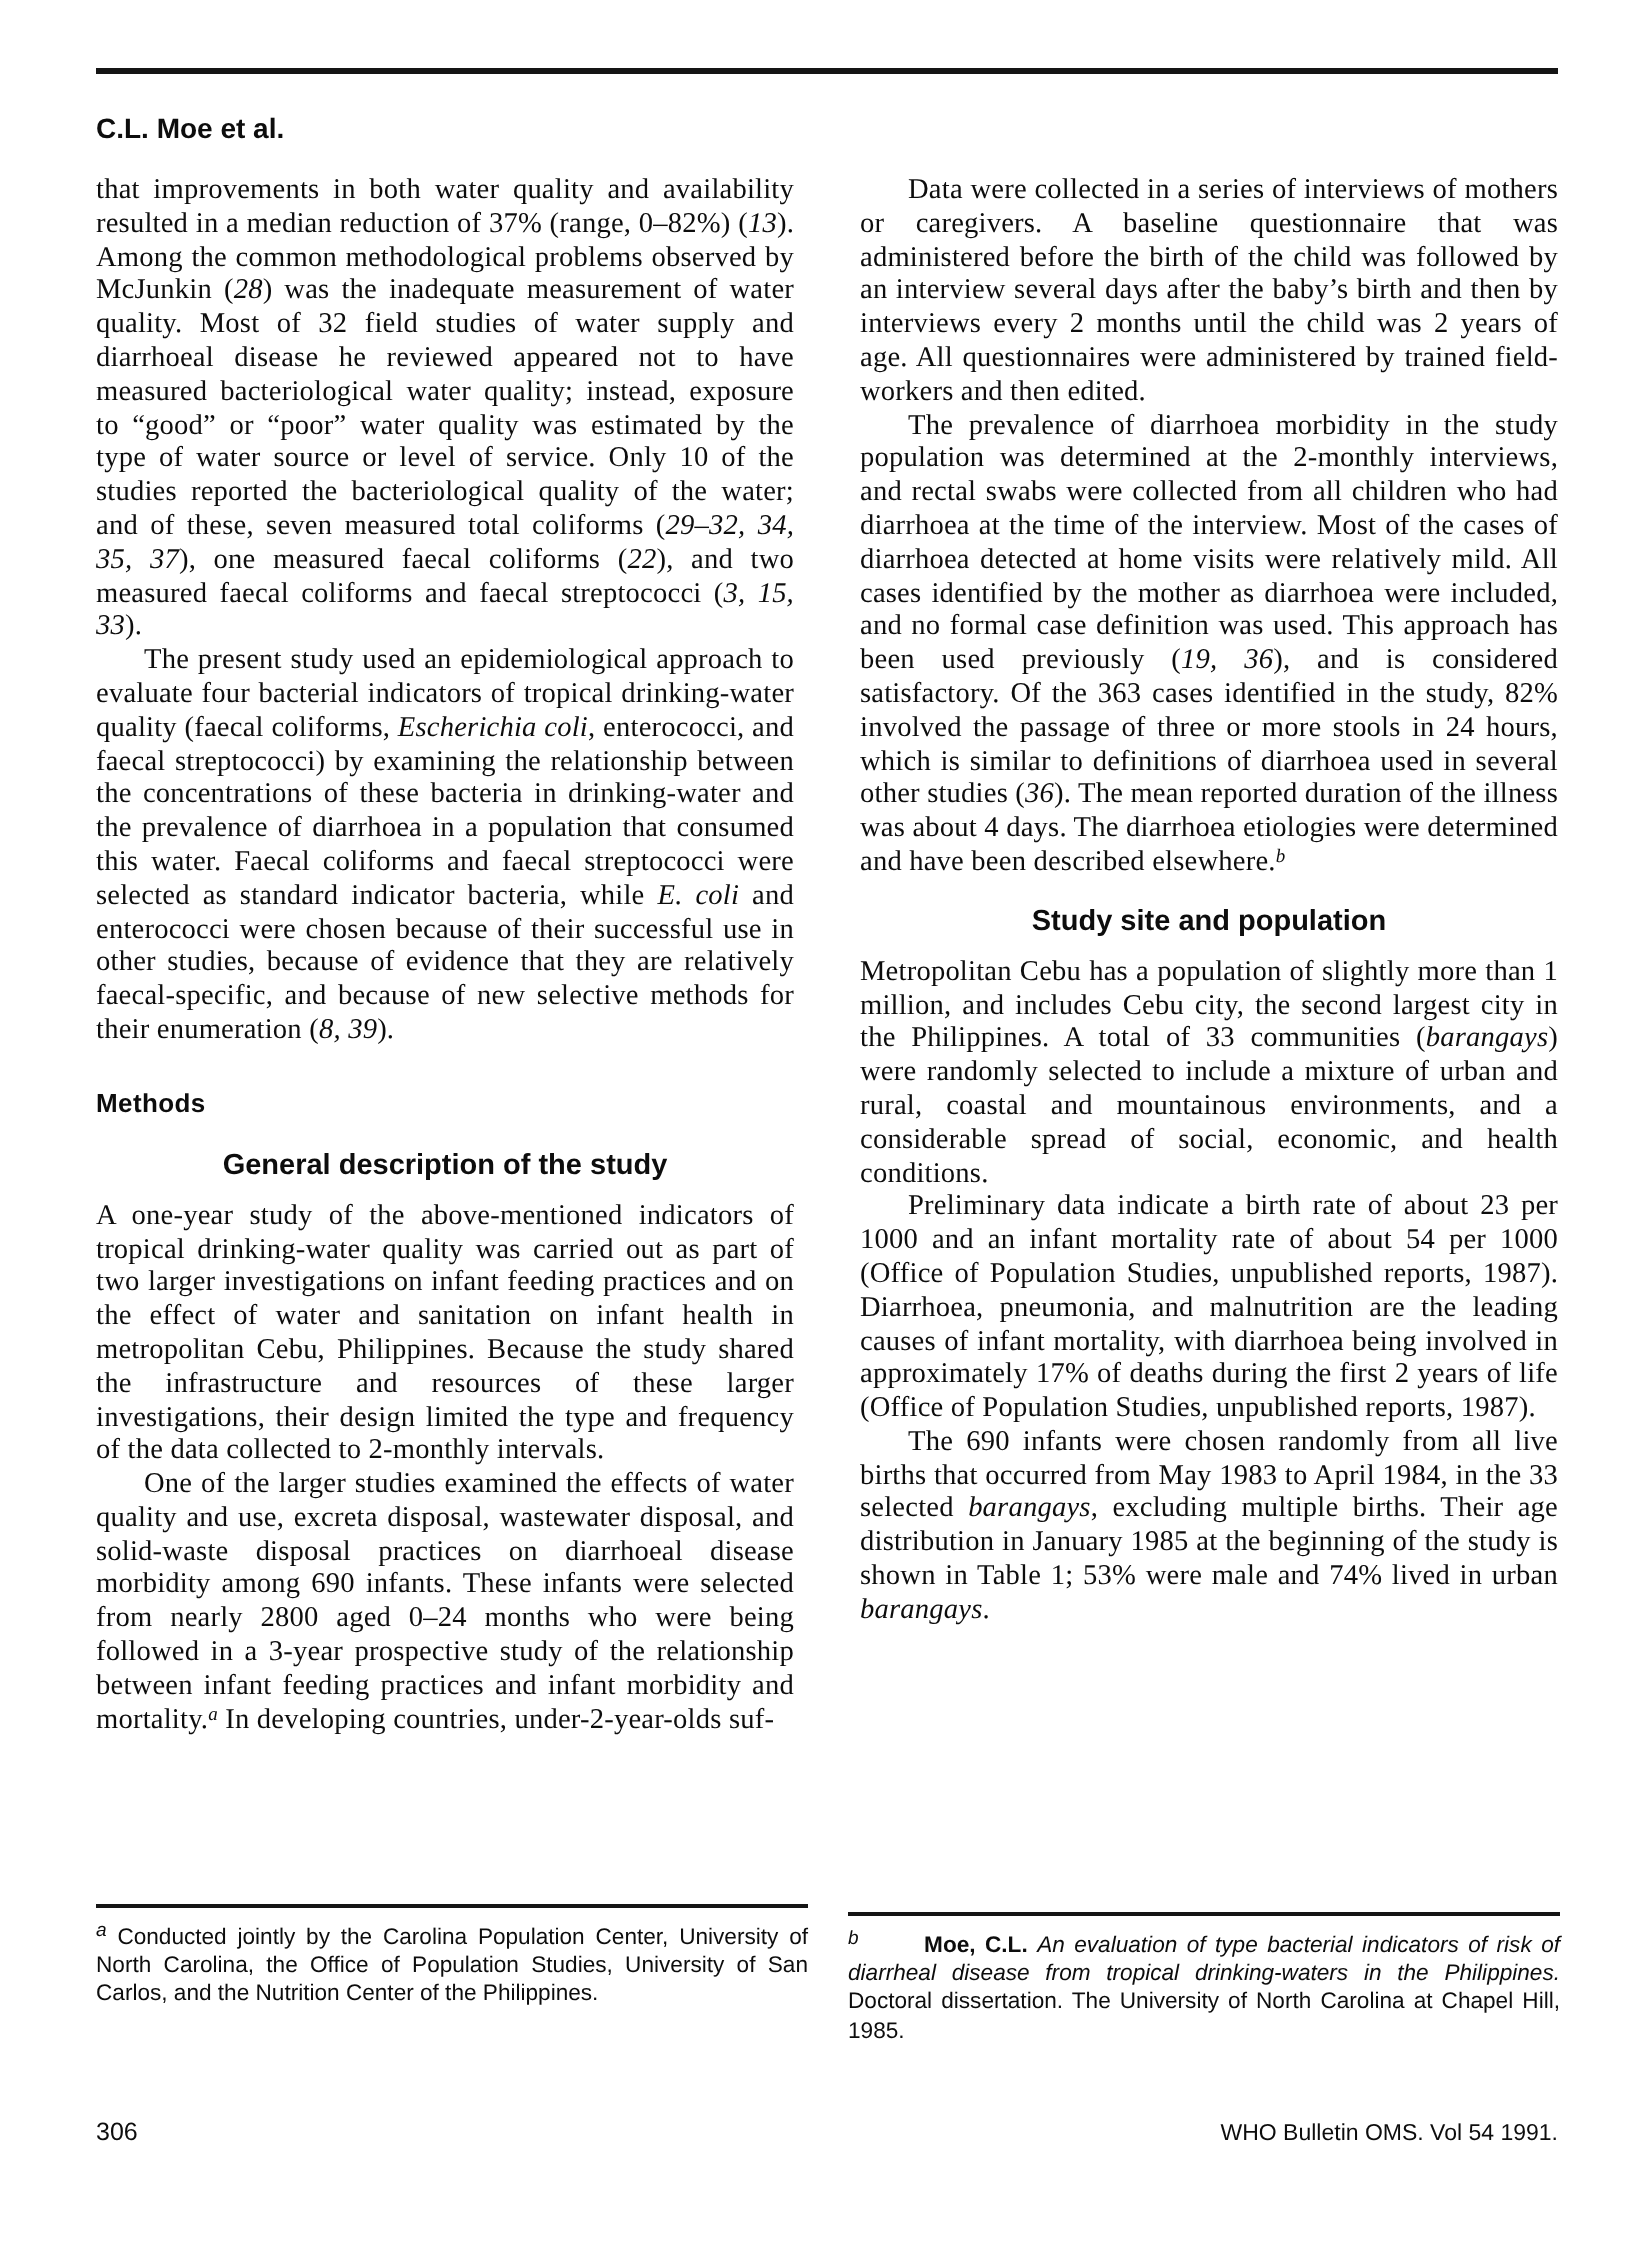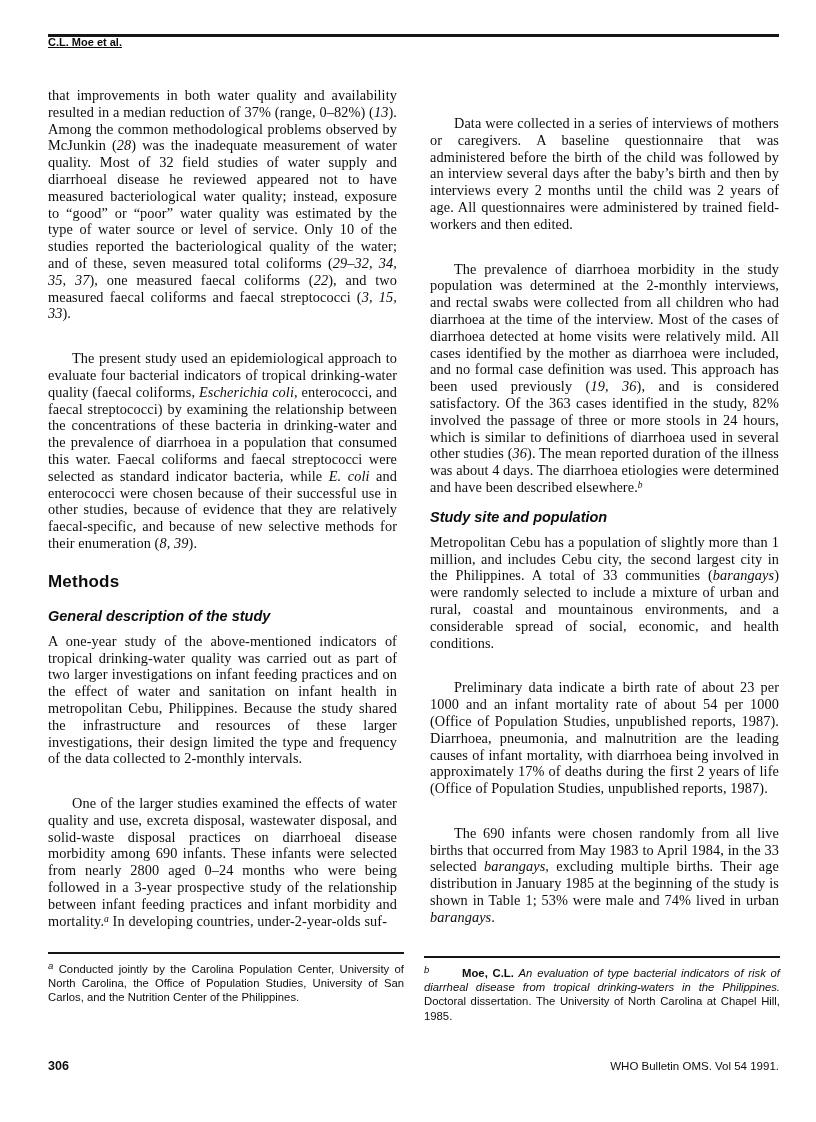--- a/index.html
+++ b/index.html
@@ -2,56 +2,56 @@
 <html><head>
 <meta charset="utf-8">
 <style>
   html,body { margin:0; padding:0; background:#e8e8e8; }
   .page {
     position:relative; width:816px; height:1122px; margin:0 auto;
     background:#ffffff; color:#0d0d0d; overflow:hidden;
   }
   .top-rule { position:absolute; left:48px; top:34px; width:731px; height:2.5px; background:#151515; }
   .running-head {
-    position:absolute; left:48px; top:36px;
-    font-family:"Liberation Sans",sans-serif; font-weight:bold; font-size:11px;text-decoration:underline;
+    position:absolute; left:48px; top:56px;
+    font-family:"Liberation Sans",sans-serif; font-weight:bold; font-size:14px;
   }
   .columns { position:absolute; left:48px; top:87px; width:731px; display:flex; gap:33px; }
   .col { width:356px; }
   .para {
     margin:0; font-family:"Liberation Serif",serif; font-size:14.3px;
     line-height:16.8px; text-align:justify; letter-spacing:0.1px;
   }
-  .para.indent { text-indent:24px;margin-top:28px; }
+  .para.indent { text-indent:24px; }
   .it { font-style:italic; }
   .bd { font-weight:bold;margin-left:28px; }
   .sup { font-size:9.5px; vertical-align:4px; line-height:0; font-style:italic; }
   .sec-heading {
-    font-family:"Liberation Sans",sans-serif; font-weight:bold; font-size:17px;
+    font-family:"Liberation Sans",sans-serif; font-weight:bold; font-size:13px;
     margin:20px 0 7px 0; letter-spacing:0.2px;
   }
   .sub-heading {
-    font-family:"Liberation Sans",sans-serif; font-weight:bold; font-style:italic;
-    font-size:14.5px; margin:13px 0 9px 0;
+    font-family:"Liberation Sans",sans-serif; font-weight:bold; 
+    font-size:14.5px; margin:13px 0 9px 0;text-align:center;
   }
   .sec-heading + .sub-heading { margin-top:16px; }
   .footnote {
     position:absolute; width:356px;
     font-family:"Liberation Sans",sans-serif; font-size:11.3px; line-height:14.4px;
     text-align:justify;
   }
   .fn-rule { width:356px; height:1.5px; background:#151515; margin-bottom:8px; }
   .fn-left { left:48px; top:952px; }
   .fn-right { left:424px; top:956px; }
   .footer {
     position:absolute; left:48px; top:1059px; width:731px;
     display:flex; justify-content:space-between; align-items:baseline;
     font-family:"Liberation Sans",sans-serif; font-size:11.5px;
   }
-  .page-num { font-weight:bold; font-size:12.5px; }
+  .page-num { font-weight:normal; font-size:12.5px; }
 </style>
 </head>
 <body>
 
 <div class="page">
 
   <div class="top-rule"></div>
 
   <div class="running-head">C.L. Moe et al.</div>
 

